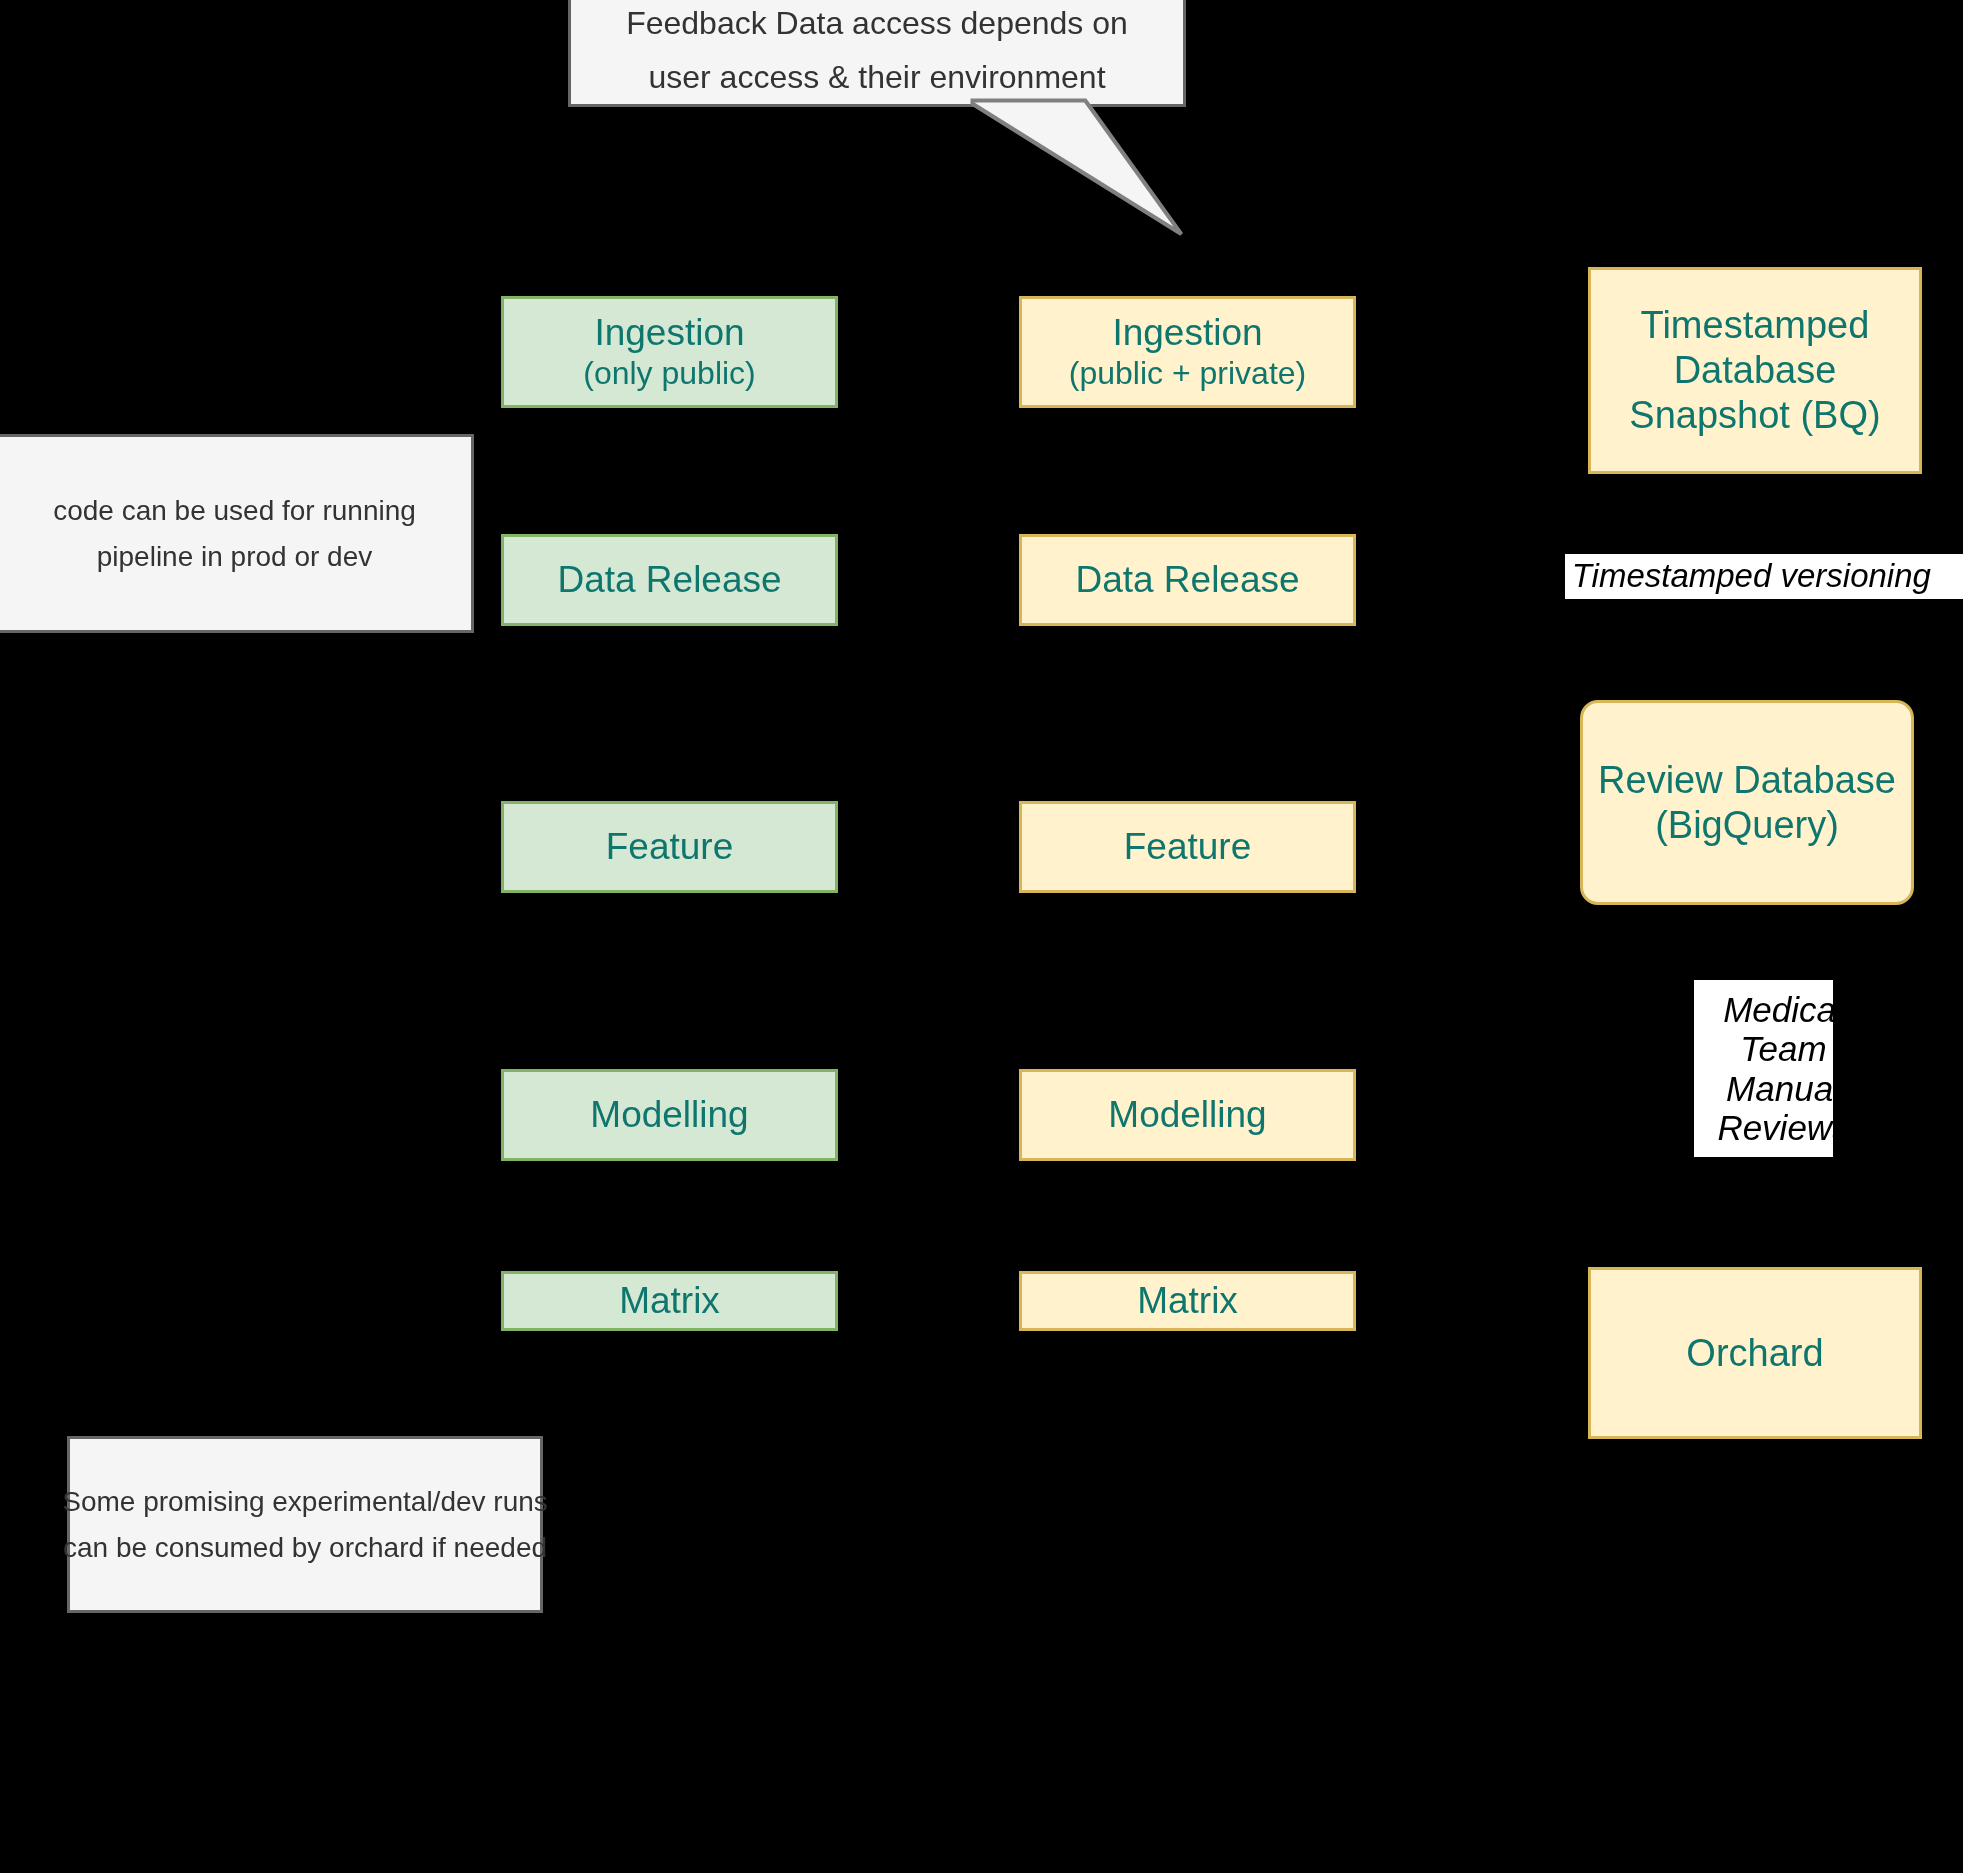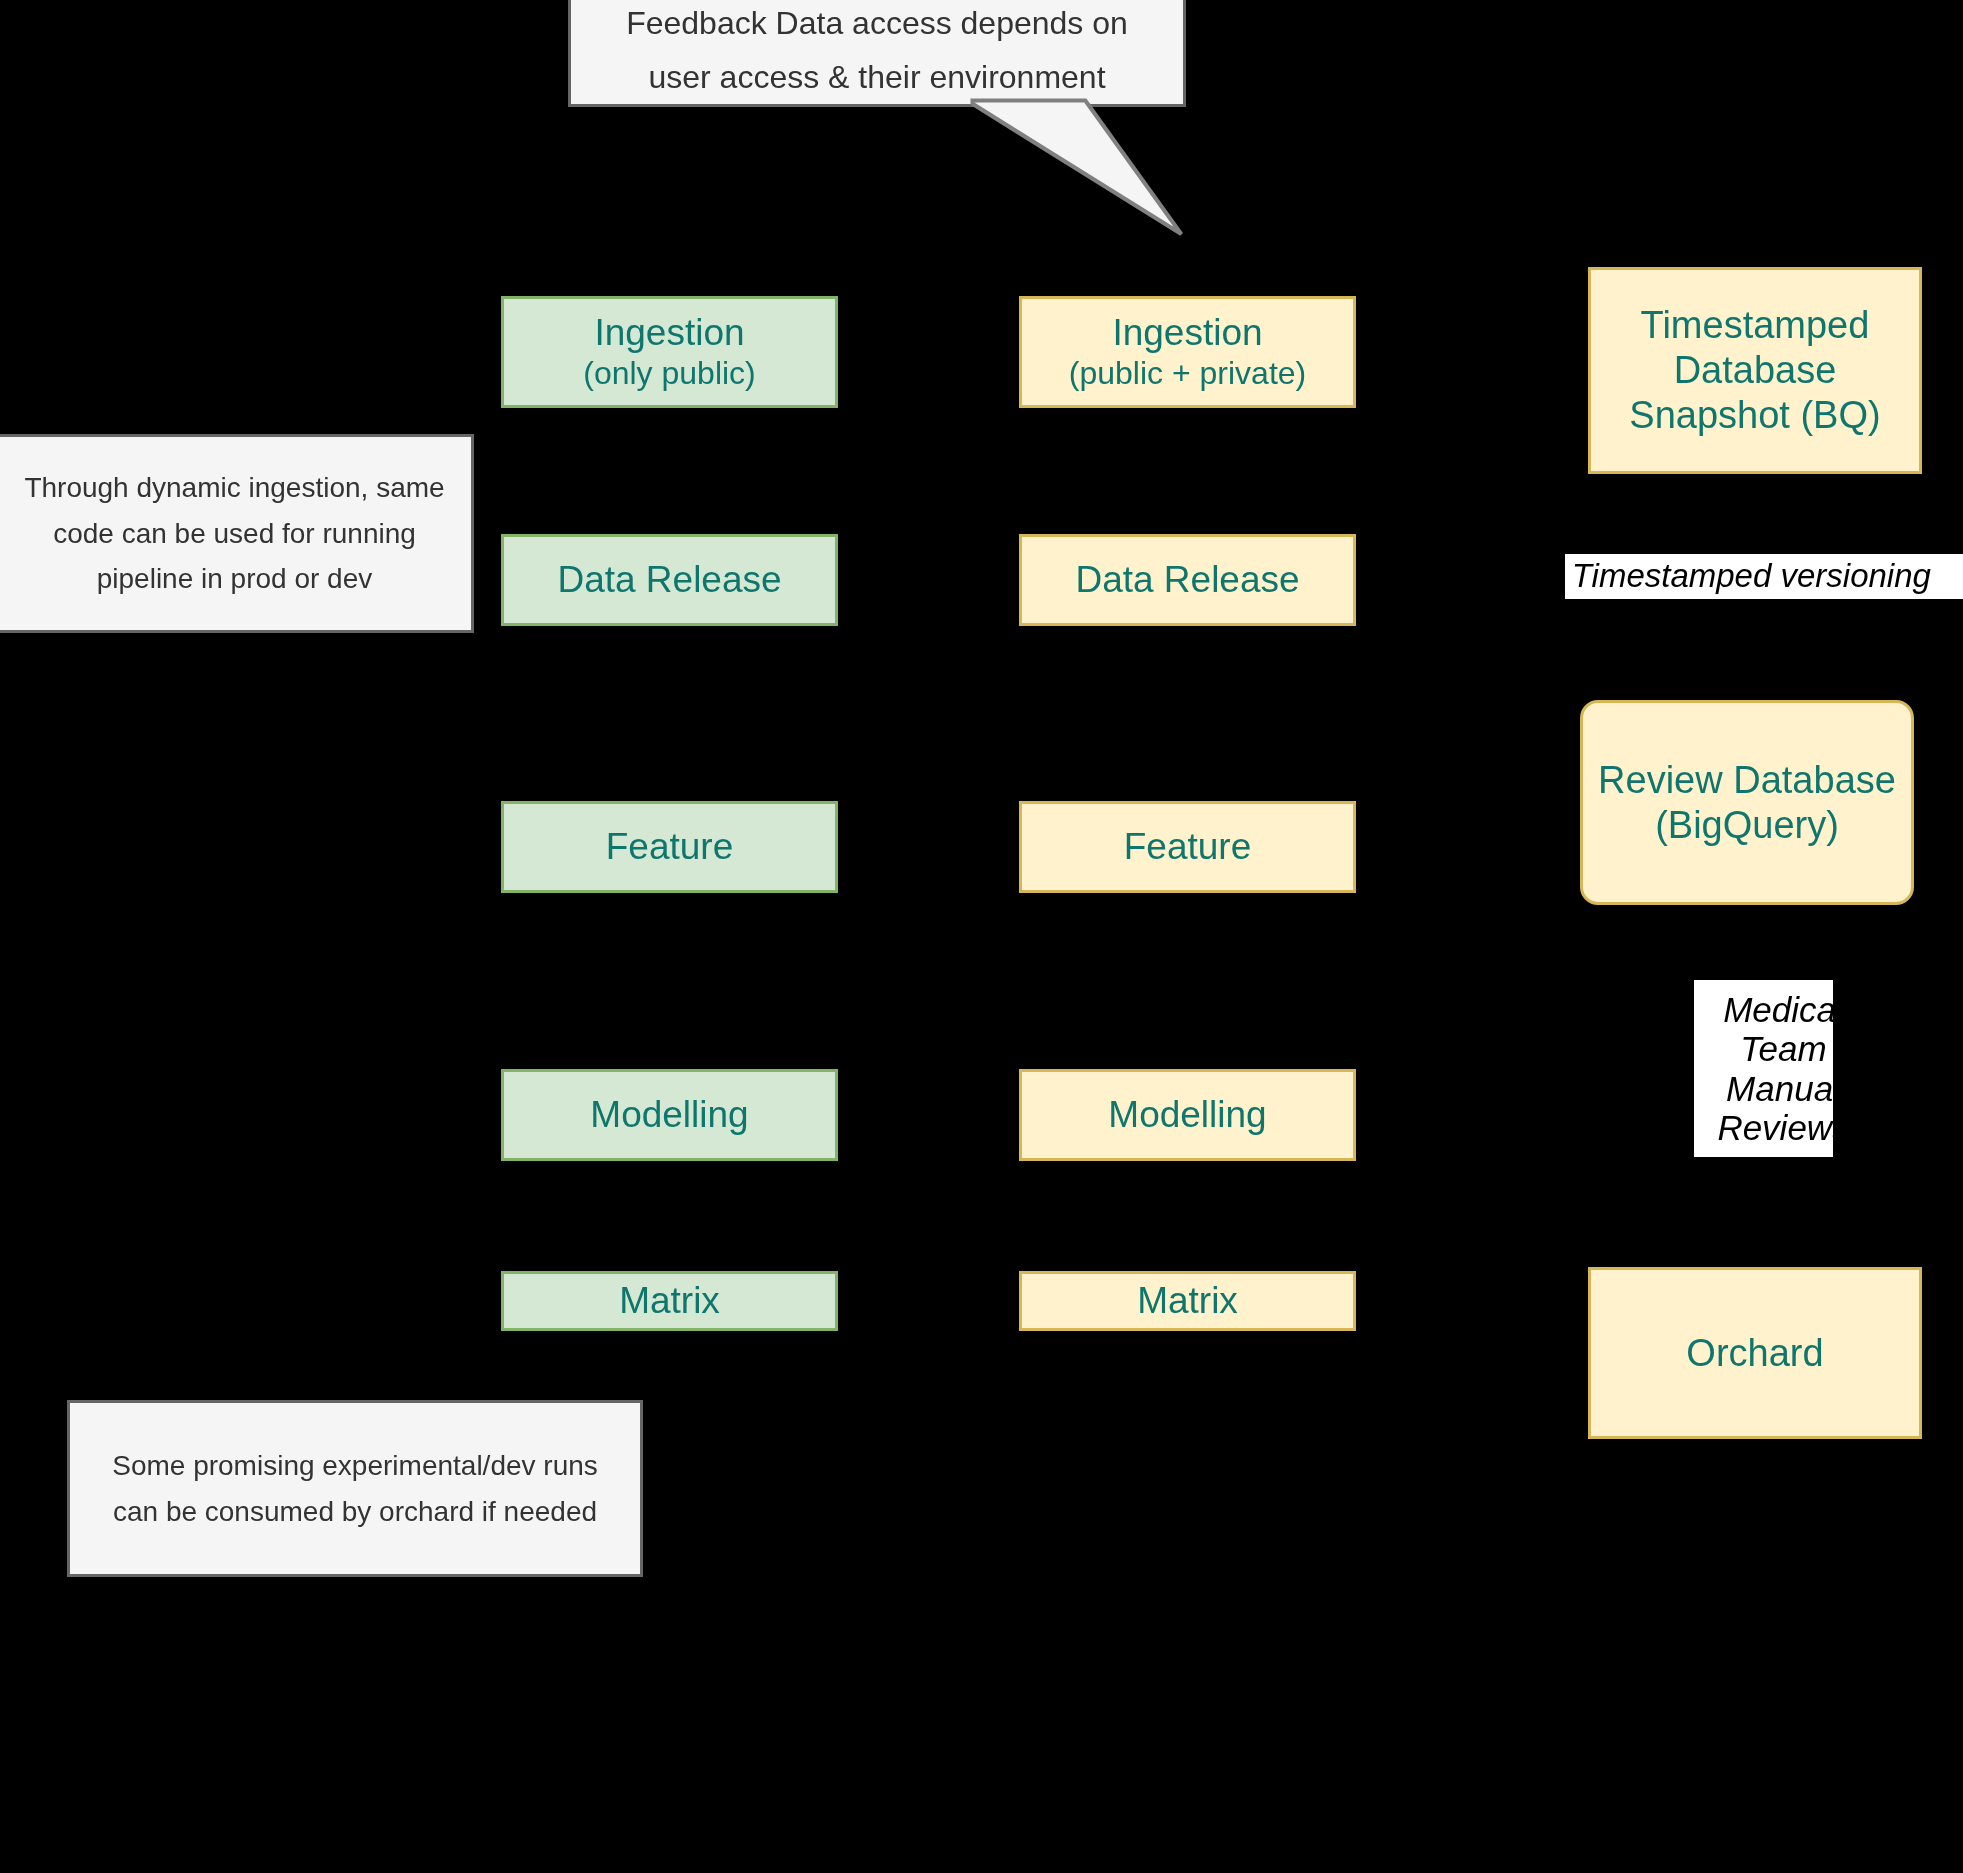--- a/index.html
+++ b/index.html
@@ -111,26 +111,25 @@
 
   <div class="callout" style="left:568px; top:-6.7px; width:618px; height:114px;">
     <span>Feedback Data access depends on</span>
     <span>user access &amp; their environment</span>
   </div>
   <svg class="callout-tail" width="334" height="184" style="left:935px; top:92px;" viewBox="0 0 400 220">
     <polygon points="45,10 180,10 295,170 45,14" fill="#f5f5f5" stroke="#808080" stroke-width="5"></polygon>
   </svg>
 
   <div class="note" style="left:-5px; top:434px; width:479px; height:199px;">
-    <span>Through dynamic ingestion, same</span>
     <span>code can be used for running</span>
     <span>pipeline in prod or dev</span>
   </div>
 
-  <div class="note" style="left:67px; top:1400px; width:576px; height:177px;">
+  <div class="note" style="left:67px; top:1436px; width:476px; height:177px;">
     <span>Some promising experimental/dev runs</span>
     <span>can be consumed by orchard if needed</span>
   </div>
 
   <div class="node green" style="left:501px; top:296px; width:337px; height:112px;">
     <span class="line1">Ingestion</span>
     <span class="line2">(only public)</span>
   </div>
 
   <div class="node green single" style="left:501px; top:534px; width:337px; height:92px;">

